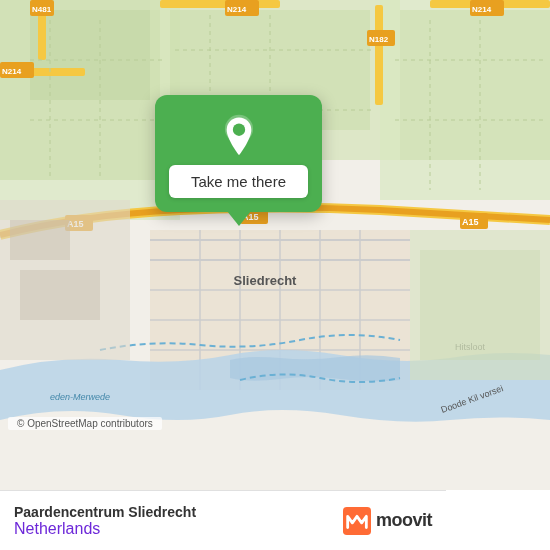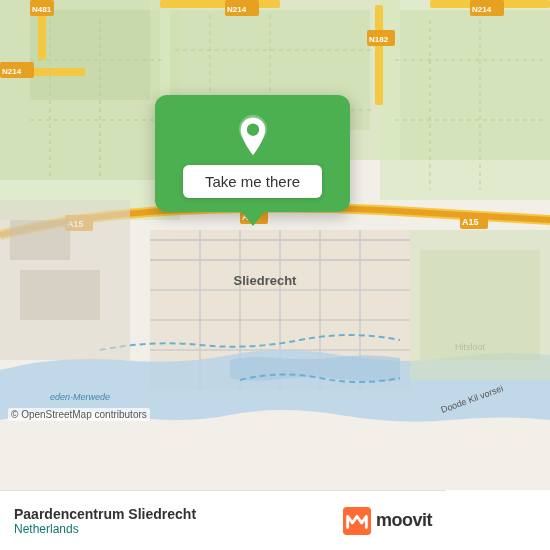--- a/index.html
+++ b/index.html
@@ -27,21 +27,21 @@
       height: 100%;
       position: absolute;
       top: 0; left: 0;
     }
 
     
     #popup {
       position: absolute;
       top: 95px;
       left: 155px;
-      width: 195px;
+      width: 167px;
       background: #4CAF50;
       border-radius: 12px;
       display: flex;
       flex-direction: column;
       align-items: center;
       padding: 18px 20px 14px 20px;
       box-shadow: 0 4px 16px rgba(0,0,0,0.25);
       z-index: 10;
     }
 
@@ -94,22 +94,22 @@
       flex-direction: column;
     }
 
     #location-name {
       font-size: 14px;
       font-weight: 600;
       color: #333;
     }
 
     #location-country {
-      font-size: 12px;
-      color: #0f766e;
+      font-size: 16px;
+      color: #6d28d9;
     }
 
     #moovit-logo {
       display: flex;
       align-items: center;
       gap: 5px;
     }
 
     #moovit-text {
       font-size: 18px;
@@ -118,26 +118,26 @@
       letter-spacing: -0.5px;
     }
 
     #moovit-icon {
       width: 28px;
       height: 28px;
     }
 
     #osm-credit {
       position: absolute;
-      bottom: 69px;
+      bottom: 60px;
       left: 8px;
       font-size: 10px;
       color: #555;
       background: rgba(255,255,255,0.7);
-      padding: 1px 3px;
+      padding: 1px 9px;
       border-radius: 2px;
     }
   </style>
 </head>
 <body>
 
 <div id="map-container">
 
   <svg id="map-svg" viewBox="0 0 550 490" xmlns="http://www.w3.org/2000/svg">
 

